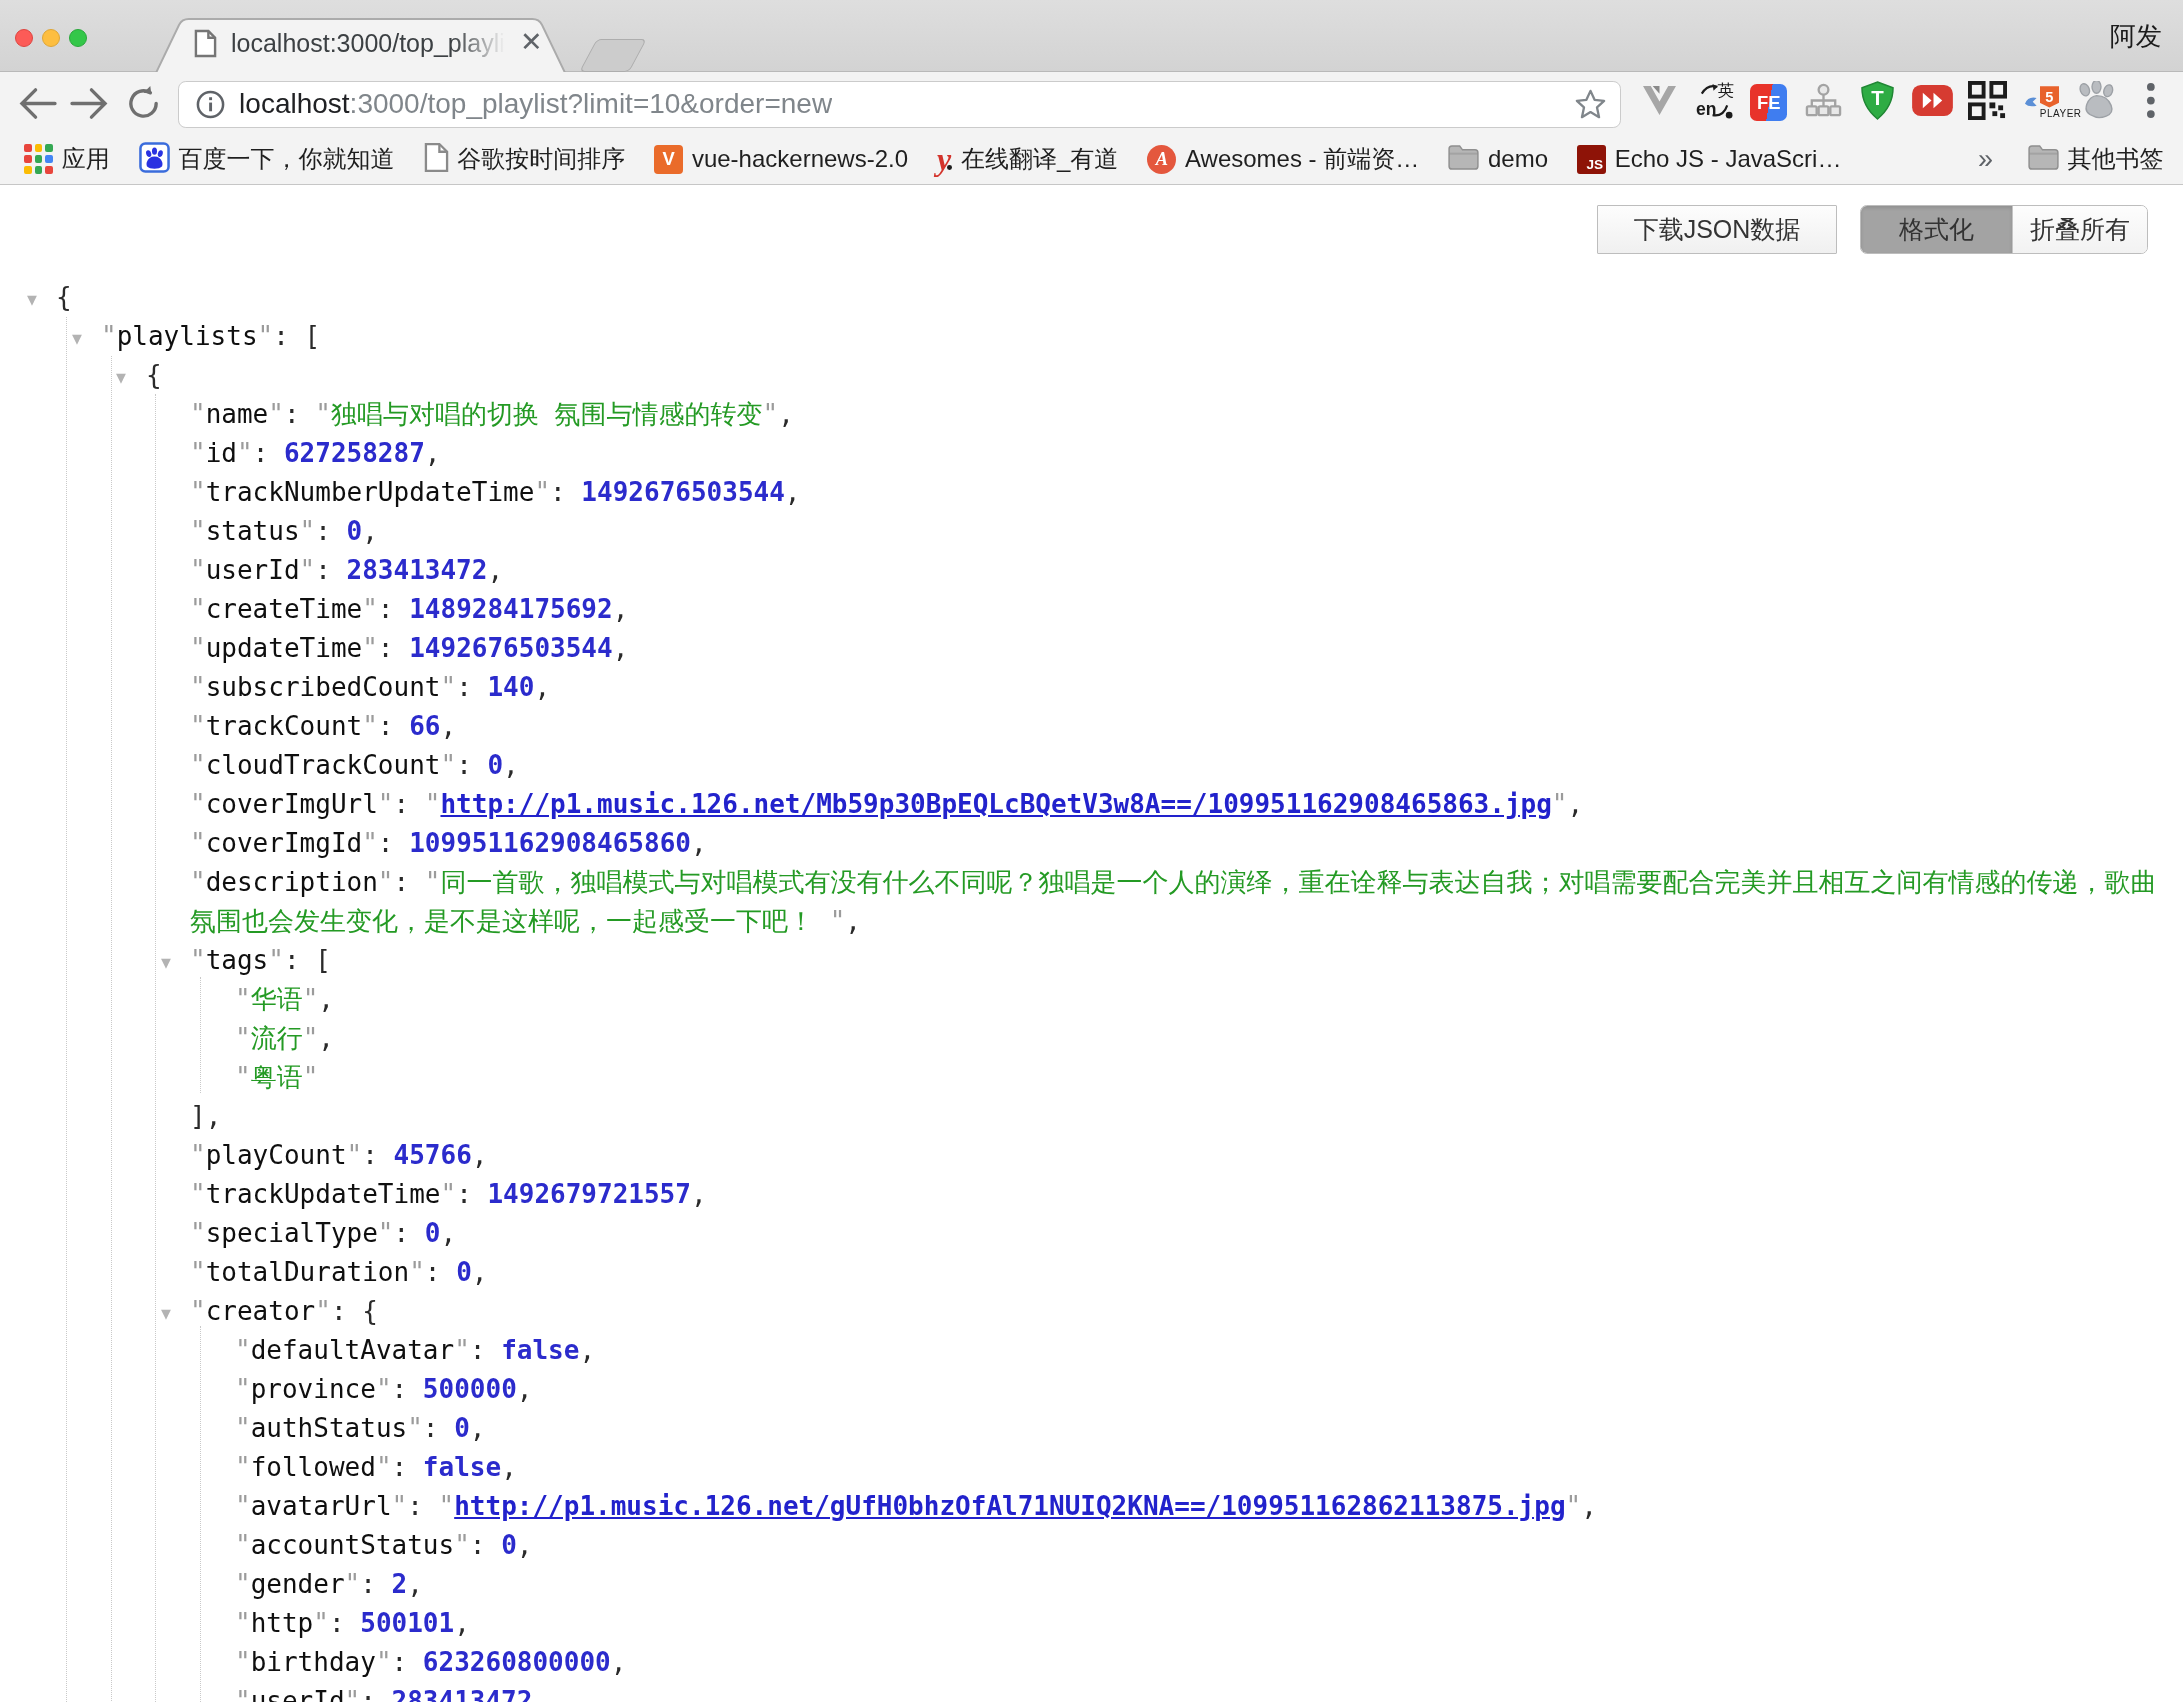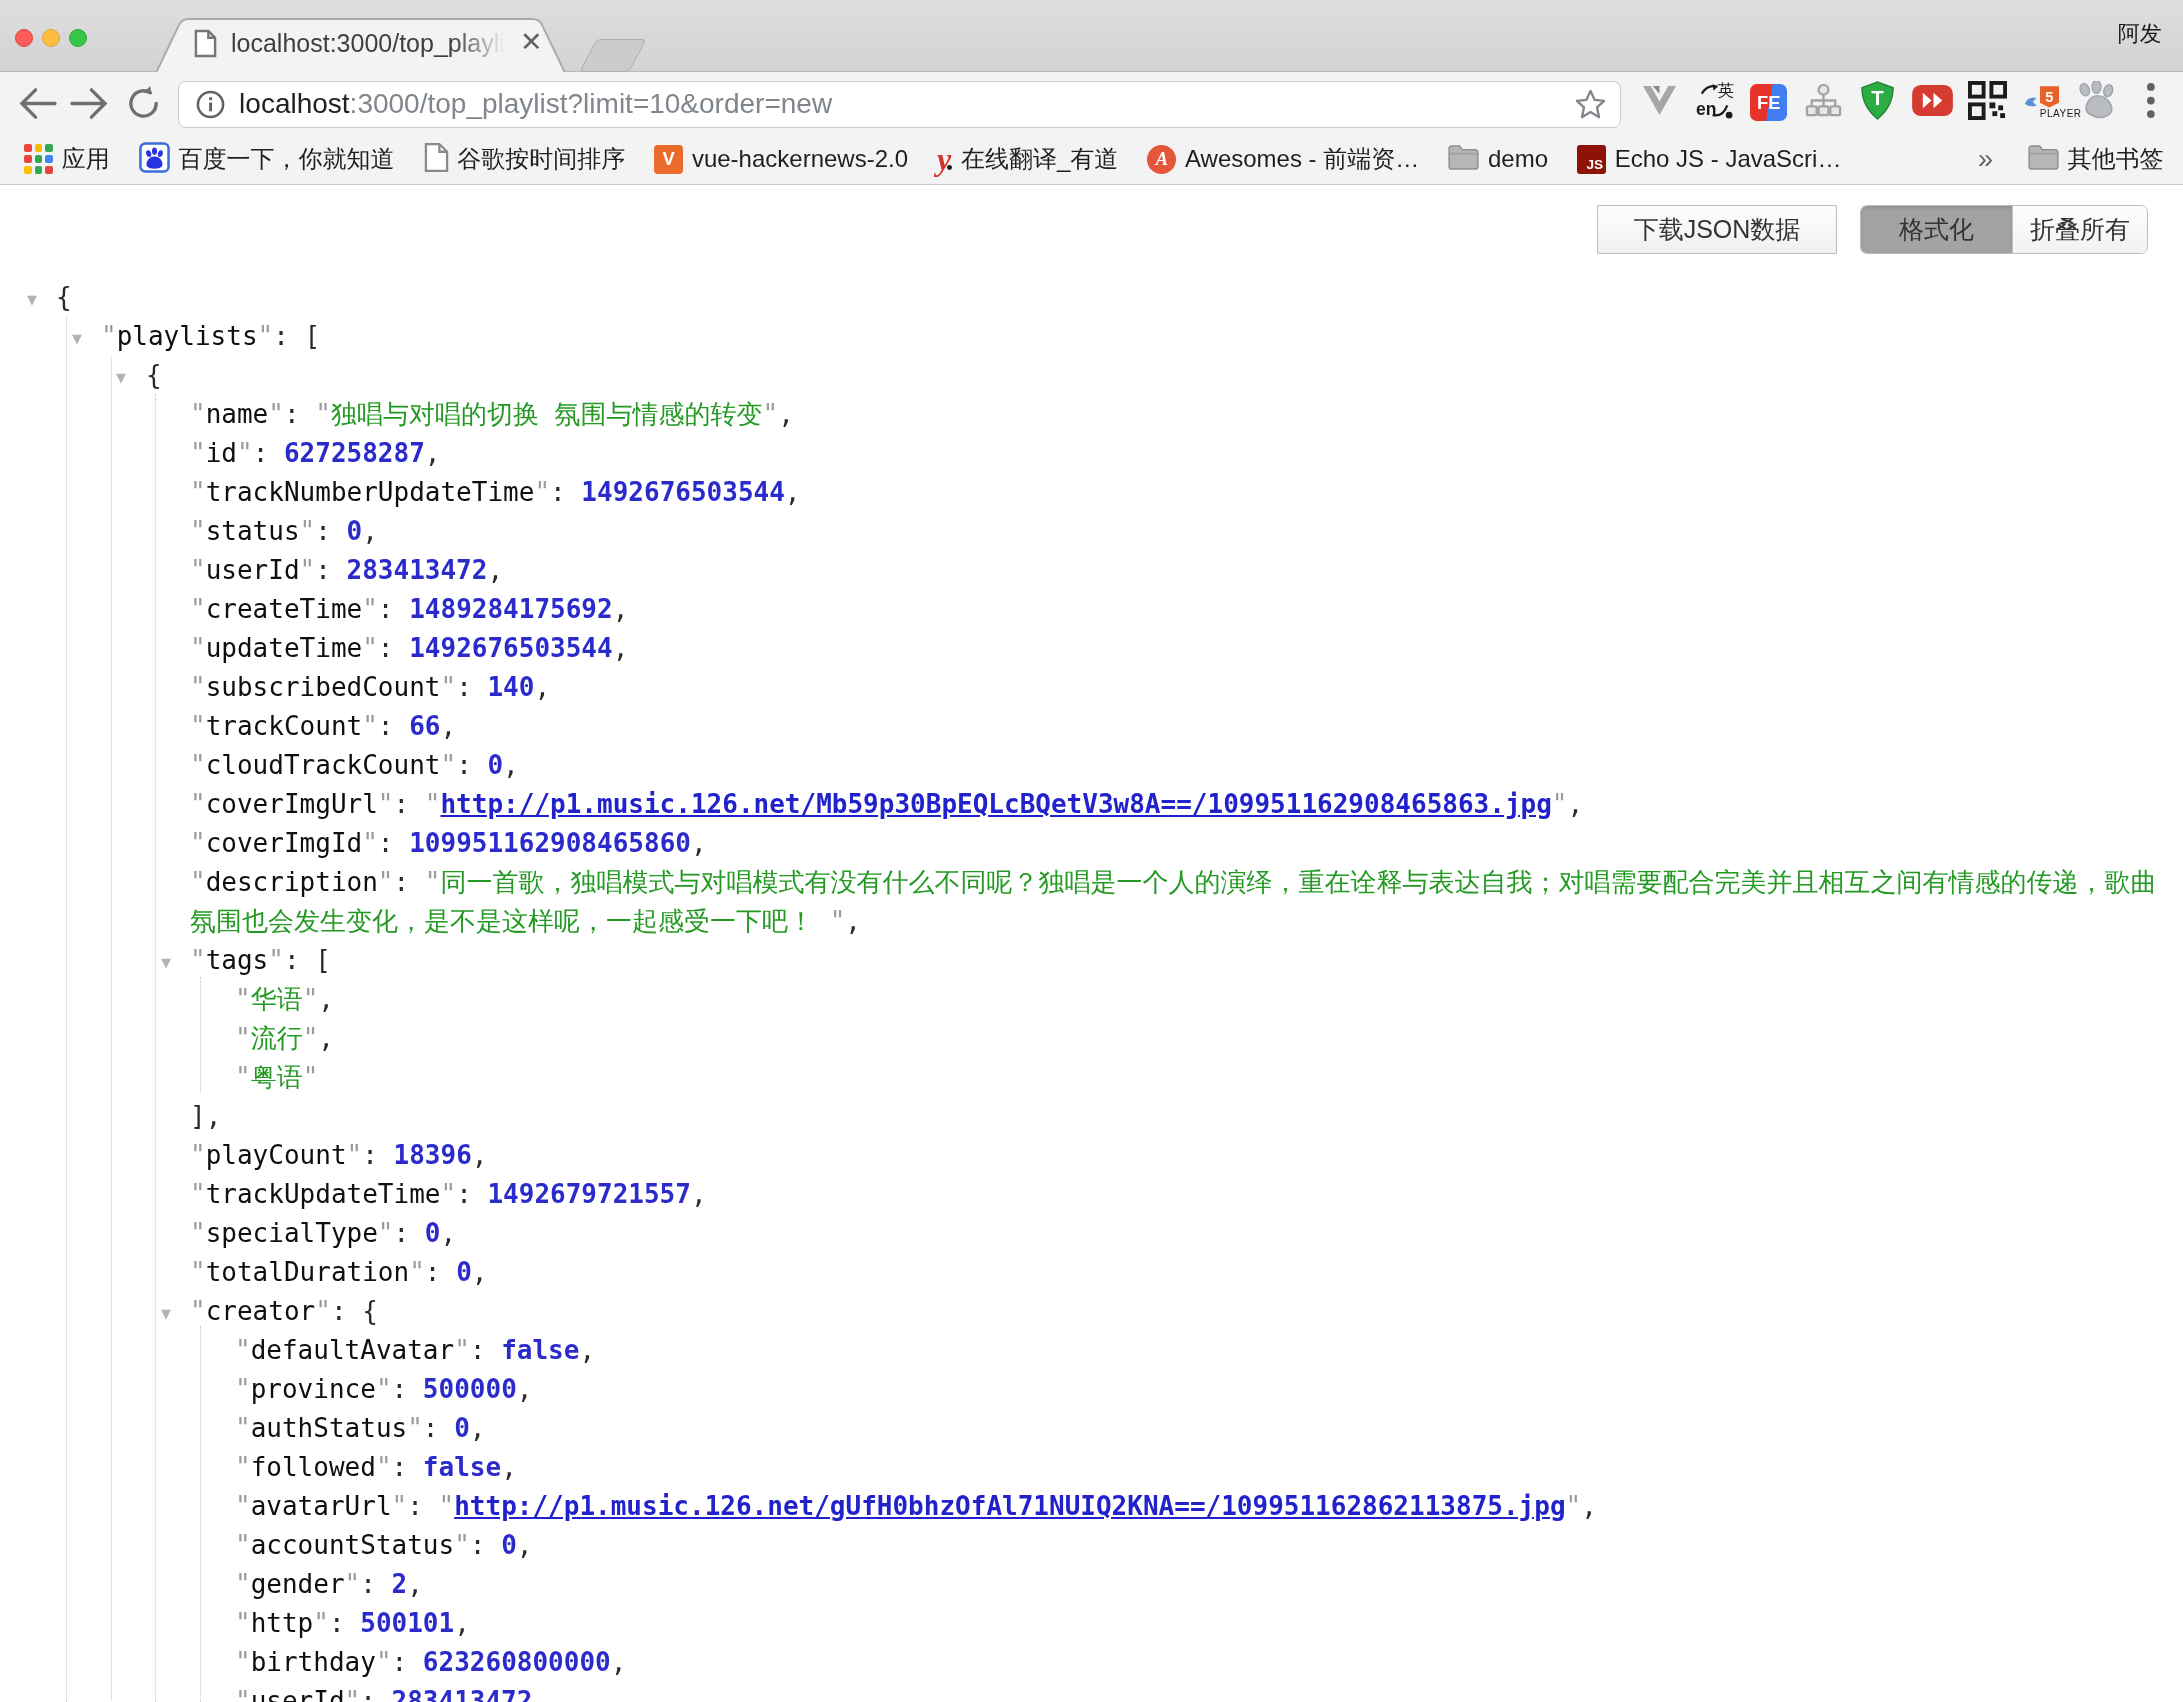--- a/index.html
+++ b/index.html
@@ -11,21 +11,21 @@
   .light{position:absolute;top:29px;width:18.4px;height:18.4px;border-radius:50%;box-sizing:border-box;}
   .tabshape{position:absolute;left:153px;top:17.5px;}
   .tab-favicon{position:absolute;left:194px;top:29px;}
   .tab-title{position:absolute;left:231px;top:29px;width:281px;height:33px;overflow:hidden;
              font-size:25px;color:#3c4043;white-space:nowrap;}
   .tab-fade{position:absolute;left:454px;top:27px;width:60px;height:35px;
             background:linear-gradient(90deg,rgba(243,243,243,0),#f3f3f3 85%);}
   .tab-close{position:absolute;left:520px;top:25px;font-size:27px;color:#5f6368;line-height:35px;}
   .newtab-btn{position:absolute;left:588px;top:39px;width:50px;height:33px;background:#cccccc;
               border:1px solid #adadad;border-radius:4.9px;transform:skewX(-28deg);box-sizing:border-box;}
-  .profile-label{position:absolute;right:21.3px;top:19.4px;font-size:22px;color:#1b1b1b;}
+  .profile-label{position:absolute;right:21.3px;top:19.4px;font-size:26px;color:#1b1b1b;}
   
   .toolbar{position:absolute;left:0;top:72px;width:2183px;height:62px;background:#f3f3f3;}
   .navbtn{position:absolute;top:7.8px;width:47px;height:47px;display:flex;align-items:center;justify-content:center;}
   .omnibox{position:absolute;left:178px;top:8.7px;width:1443px;height:47px;background:#fff;
            border:1.9px solid #cbcbcb;border-radius:7.8px;box-sizing:border-box;
            display:flex;align-items:center;}
   .omni-info{margin-left:15.5px;display:flex;align-items:center;}
   .omni-text{margin-left:13.6px;font-size:28px;white-space:nowrap;overflow:hidden;}
   .omni-host{color:#202124;}
   .omni-rest{color:#80868b;}
@@ -314,21 +314,21 @@
       <div class="jline" style="padding-left: 190px;"><span class="jq">"</span><span class="jk">trackCount</span><span class="jq">"</span><span class="jp">: </span><span class="jn">66</span><span class="jp">,</span></div>
       <div class="jline" style="padding-left: 190px;"><span class="jq">"</span><span class="jk">cloudTrackCount</span><span class="jq">"</span><span class="jp">: </span><span class="jn">0</span><span class="jp">,</span></div>
       <div class="jline" style="padding-left: 190px;"><span class="jq">"</span><span class="jk">coverImgUrl</span><span class="jq">"</span><span class="jp">: </span><span class="jq">"</span><span class="jl">http://p1.music.126.net/Mb59p30BpEQLcBQetV3w8A==/109951162908465863.jpg</span><span class="jq">"</span><span class="jp">,</span></div>
       <div class="jline" style="padding-left: 190px;"><span class="jq">"</span><span class="jk">coverImgId</span><span class="jq">"</span><span class="jp">: </span><span class="jn">109951162908465860</span><span class="jp">,</span></div>
       <div class="jline" style="padding-left: 190px;"><span class="jq">"</span><span class="jk">description</span><span class="jq">"</span><span class="jp">: </span><span class="jq">"</span><span class="js">同一首歌，独唱模式与对唱模式有没有什么不同呢？独唱是一个人的演绎，重在诠释与表达自我；对唱需要配合完美并且相互之间有情感的传递，歌曲氛围也会发生变化，是不是这样呢，一起感受一下吧！ </span><span class="jq">"</span><span class="jp">,</span></div>
       <div class="jline" style="padding-left: 190px;"><span class="jmark" style="left: 161px;">▼</span><span class="jq">"</span><span class="jk">tags</span><span class="jq">"</span><span class="jp">: [</span></div>
       <div class="jline" style="padding-left: 235px;"><span class="jq">"</span><span class="js">华语</span><span class="jq">"</span><span class="jp">,</span></div>
       <div class="jline" style="padding-left: 235px;"><span class="jq">"</span><span class="js">流行</span><span class="jq">"</span><span class="jp">,</span></div>
       <div class="jline" style="padding-left: 235px;"><span class="jq">"</span><span class="js">粤语</span><span class="jq">"</span></div>
       <div class="jline" style="padding-left: 190px;"><span class="jp">],</span></div>
-      <div class="jline" style="padding-left: 190px;"><span class="jq">"</span><span class="jk">playCount</span><span class="jq">"</span><span class="jp">: </span><span class="jn">18396</span><span class="jp">,</span></div>
+      <div class="jline" style="padding-left: 190px;"><span class="jq">"</span><span class="jk">playCount</span><span class="jq">"</span><span class="jp">: </span><span class="jn">45766</span><span class="jp">,</span></div>
       <div class="jline" style="padding-left: 190px;"><span class="jq">"</span><span class="jk">trackUpdateTime</span><span class="jq">"</span><span class="jp">: </span><span class="jn">1492679721557</span><span class="jp">,</span></div>
       <div class="jline" style="padding-left: 190px;"><span class="jq">"</span><span class="jk">specialType</span><span class="jq">"</span><span class="jp">: </span><span class="jn">0</span><span class="jp">,</span></div>
       <div class="jline" style="padding-left: 190px;"><span class="jq">"</span><span class="jk">totalDuration</span><span class="jq">"</span><span class="jp">: </span><span class="jn">0</span><span class="jp">,</span></div>
       <div class="jline" style="padding-left: 190px;"><span class="jmark" style="left: 161px;">▼</span><span class="jq">"</span><span class="jk">creator</span><span class="jq">"</span><span class="jp">: {</span></div>
       <div class="jline" style="padding-left: 235px;"><span class="jq">"</span><span class="jk">defaultAvatar</span><span class="jq">"</span><span class="jp">: </span><span class="jn">false</span><span class="jp">,</span></div>
       <div class="jline" style="padding-left: 235px;"><span class="jq">"</span><span class="jk">province</span><span class="jq">"</span><span class="jp">: </span><span class="jn">500000</span><span class="jp">,</span></div>
       <div class="jline" style="padding-left: 235px;"><span class="jq">"</span><span class="jk">authStatus</span><span class="jq">"</span><span class="jp">: </span><span class="jn">0</span><span class="jp">,</span></div>
       <div class="jline" style="padding-left: 235px;"><span class="jq">"</span><span class="jk">followed</span><span class="jq">"</span><span class="jp">: </span><span class="jn">false</span><span class="jp">,</span></div>
       <div class="jline" style="padding-left: 235px;"><span class="jq">"</span><span class="jk">avatarUrl</span><span class="jq">"</span><span class="jp">: </span><span class="jq">"</span><span class="jl">http://p1.music.126.net/gUfH0bhzOfAl71NUIQ2KNA==/109951162862113875.jpg</span><span class="jq">"</span><span class="jp">,</span></div>
       <div class="jline" style="padding-left: 235px;"><span class="jq">"</span><span class="jk">accountStatus</span><span class="jq">"</span><span class="jp">: </span><span class="jn">0</span><span class="jp">,</span></div>

